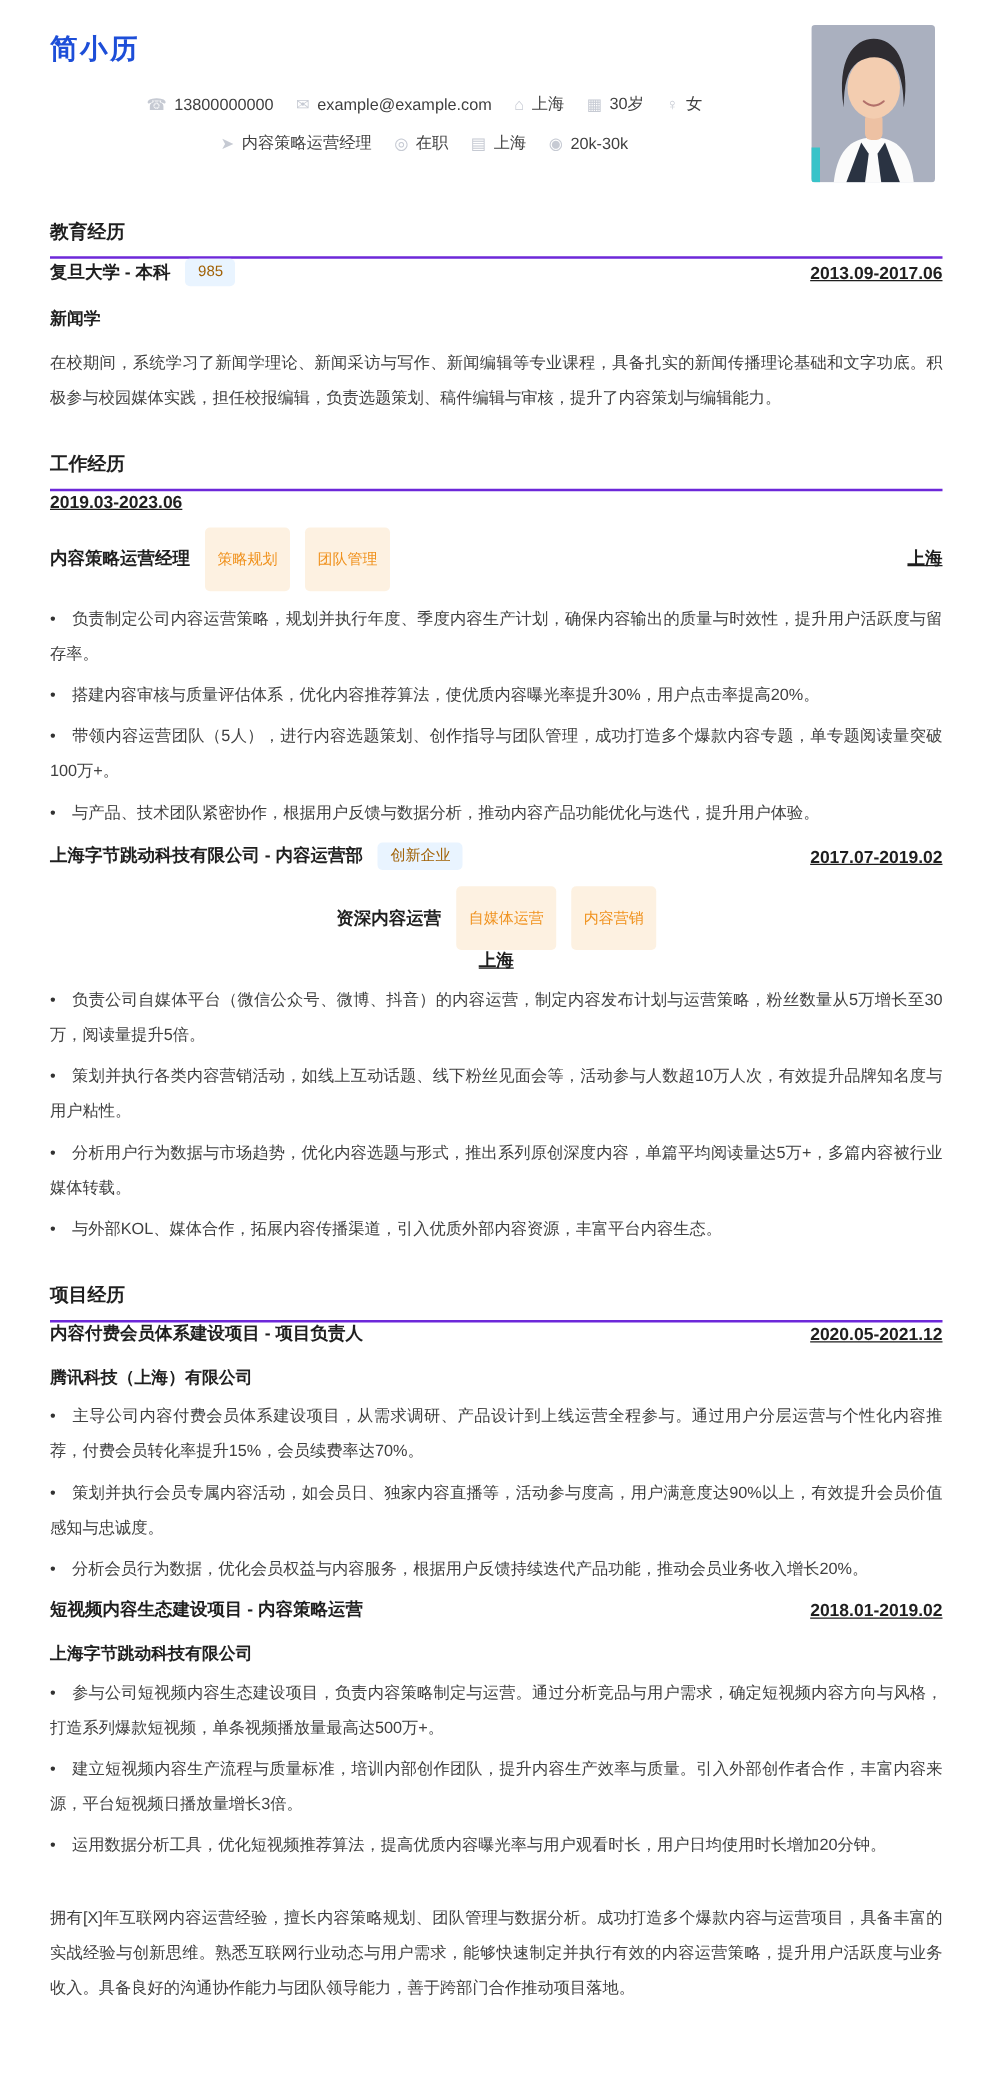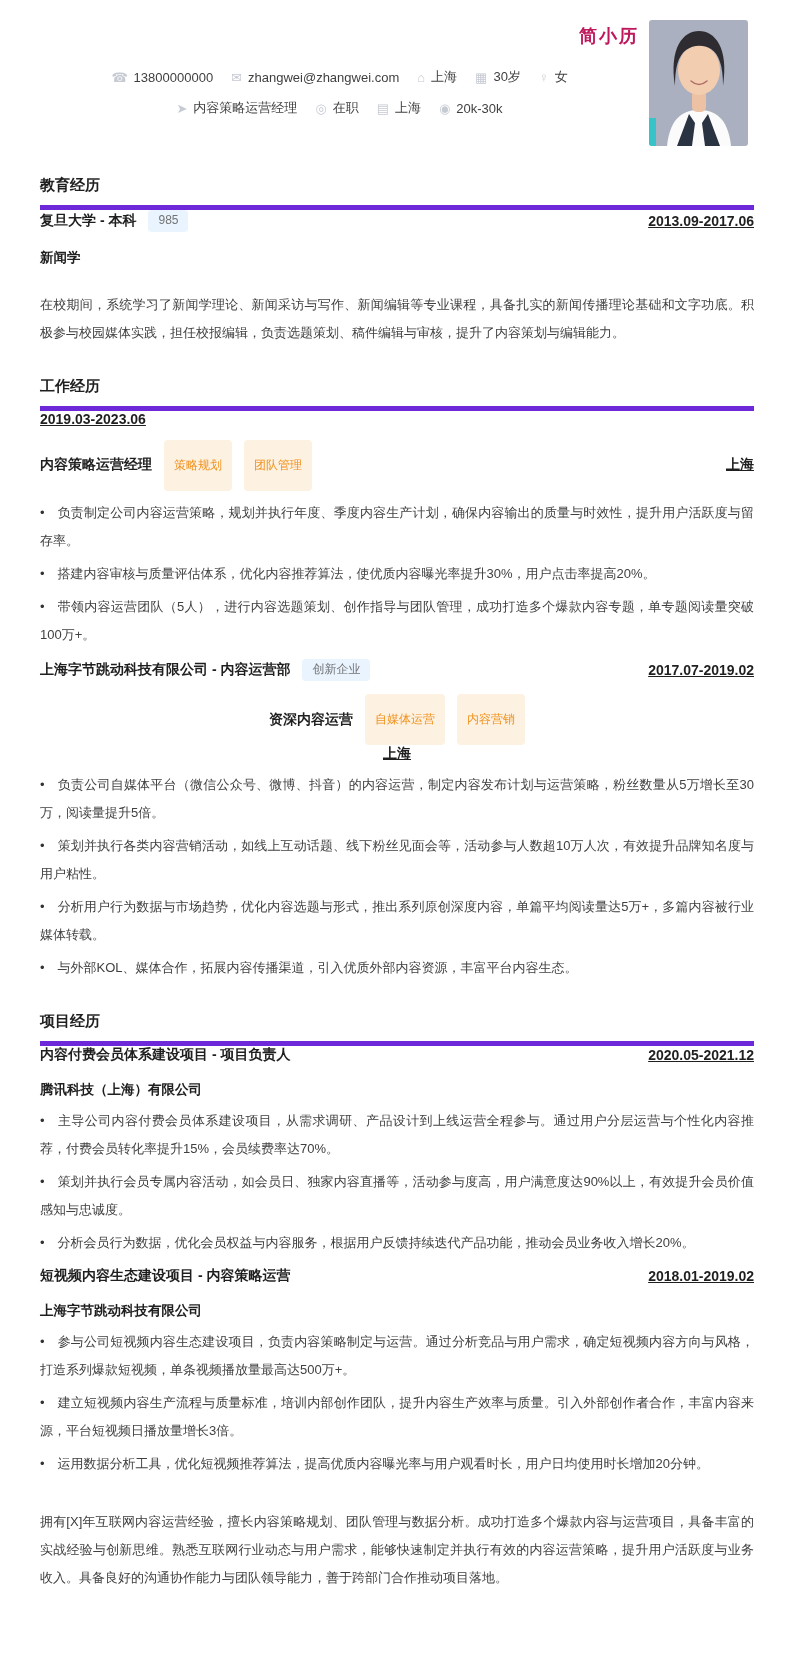--- a/index.html
+++ b/index.html
@@ -7,41 +7,41 @@
   body {
     width: 794px; min-height: 1671px; margin: 0 auto;
     font-family: "Liberation Sans", "DejaVu Sans", sans-serif;
     color: #333; -webkit-font-smoothing: antialiased;
   }
   .page { padding: 12px 40px 40px 40px; }
 
   
   .top { display: flex; align-items: flex-start; }
   .head-left { flex: 1; padding-top: 2px; }
-  .name { text-align: right; font-size: 18px; font-weight: bold; color: #be185d; margin: 10px 0 20px 0; letter-spacing: 2px; }
+  .name { text-align: left; font-size: 22px; font-weight: bold; color: #1d4ed8; margin: 10px 0 20px 0; letter-spacing: 2px; }
   .contact-row { display: flex; justify-content: center; align-items: center; gap: 18px; font-size: 13px; color: #3f3f3f; margin-bottom: 13px; }
   .ci { display: inline-flex; align-items: center; gap: 6px; white-space: nowrap; }
   .ci .ic { color: #c6cad3; font-size: 13px; line-height: 1; }
   .photo-wrap { width: 99px; height: 126px; margin: 8px 6px 0 10px; border-radius: 3px; overflow: hidden; flex: none; }
   .photo-wrap svg { display: block; }
 
   
   section { margin-top: 30px; }
-  .sec-title { font-size: 15px; font-weight: bold; color: #1f1f1f; padding-bottom: 10px; border-bottom: 5px solid #6d28d9; }
+  .sec-title { font-size: 15px; font-weight: bold; color: #1f1f1f; padding-bottom: 10px; border-bottom: 2px solid #6d28d9; }
 
   .entry-row { display: flex; justify-content: space-between; align-items: center; }
   .entry-left { display: flex; align-items: center; gap: 12px; }
   .entry-name { font-size: 14px; font-weight: bold; color: #1f1f1f; }
   .entry-date, .entry-loc { font-size: 14px; font-weight: bold; color: #1f1f1f; text-decoration: underline; }
 
-  .badge-blue { background: #e9f4ff; color: #737373; font-size: 12px; font-weight: normal; padding: 3px 10px; border-radius: 4px; line-height: 1.3; }
+  .badge-blue { background: #e9f4ff; color: #a16207; font-size: 12px; font-weight: normal; padding: 3px 10px; border-radius: 4px; line-height: 1.3; }
   .tag-orange { background: #fdf1e1; color: #f0921e; font-size: 12px; font-weight: normal; padding: 18px 10px; border-radius: 4px; line-height: 1.3; }
 
   .sub-bold { font-size: 13.5px; font-weight: bold; color: #1f1f1f; margin-top: 17px; }
-  .para { font-size: 13px; line-height: 28px; color: #404040; margin-top: 24px; text-align: justify; }
+  .para { font-size: 13px; line-height: 28px; color: #404040; margin-top: 12px; text-align: justify; }
 
   .bullets { margin-top: 8px; }
   .li { font-size: 13px; line-height: 28px; color: #404040; margin-top: 5px; text-align: justify; }
   .li .dot { margin-right: 13px; color: #333; }
 </style>
 </head>
 <body>
 
 <div class="page">
 
@@ -49,21 +49,21 @@
     <div class="head-left">
       <h1 class="name">简小历</h1>
 
       <div class="contact-row">
         <span class="ci">
           <span class="ic">☎</span>
           <span>13800000000</span>
         </span>
         <span class="ci">
           <span class="ic">✉</span>
-          <span>zhangwei@zhangwei.com</span>
+          <span>example@example.com</span>
         </span>
         <span class="ci">
           <span class="ic">⌂</span>
           <span>上海</span>
         </span>
         <span class="ci">
           <span class="ic">▦</span>
           <span>30岁</span>
         </span>
         <span class="ci">
@@ -132,20 +132,21 @@
           <span class="entry-name">内容策略运营经理</span>
           <span class="tag-orange">策略规划</span>
           <span class="tag-orange">团队管理</span>
         </div>
         <span class="entry-loc">上海</span>
       </div>
       <div class="bullets">
         <p class="li"><span class="dot">•</span><span>负责制定公司内容运营策略，规划并执行年度、季度内容生产计划，确保内容输出的质量与时效性，提升用户活跃度与留存率。</span></p>
         <p class="li"><span class="dot">•</span><span>搭建内容审核与质量评估体系，优化内容推荐算法，使优质内容曝光率提升30%，用户点击率提高20%。</span></p>
         <p class="li"><span class="dot">•</span><span>带领内容运营团队（5人），进行内容选题策划、创作指导与团队管理，成功打造多个爆款内容专题，单专题阅读量突破100万+。</span></p>
+        <p class="li"><span class="dot">•</span><span>与产品、技术团队紧密协作，根据用户反馈与数据分析，推动内容产品功能优化与迭代，提升用户体验。</span></p>
       </div>
     </div>
 
     <div style="margin-top:10px;">
       <div class="entry-row">
         <div class="entry-left">
           <span class="entry-name">上海字节跳动科技有限公司 - 内容运营部</span>
           <span class="badge-blue">创新企业</span>
         </div>
         <span class="entry-date">2017.07-2019.02</span>

